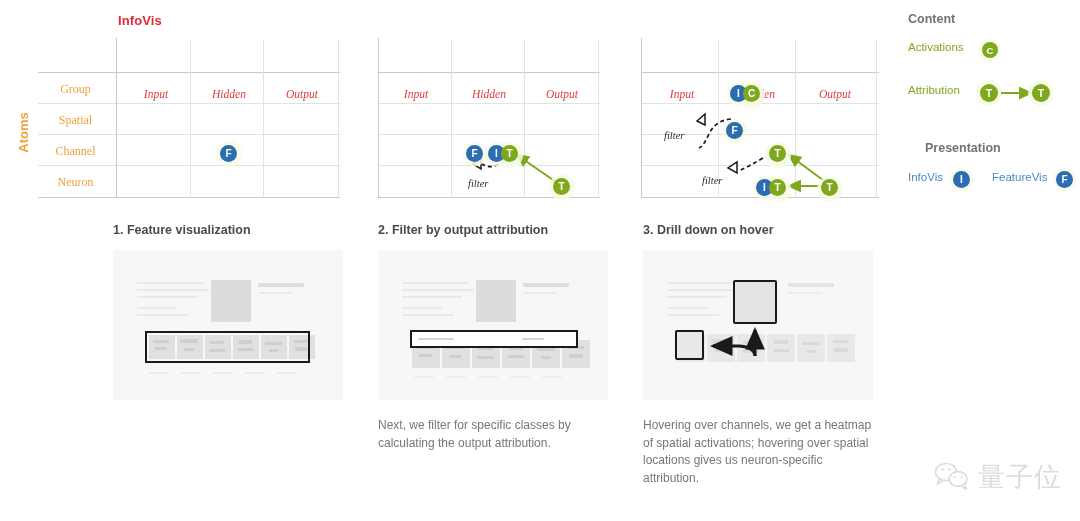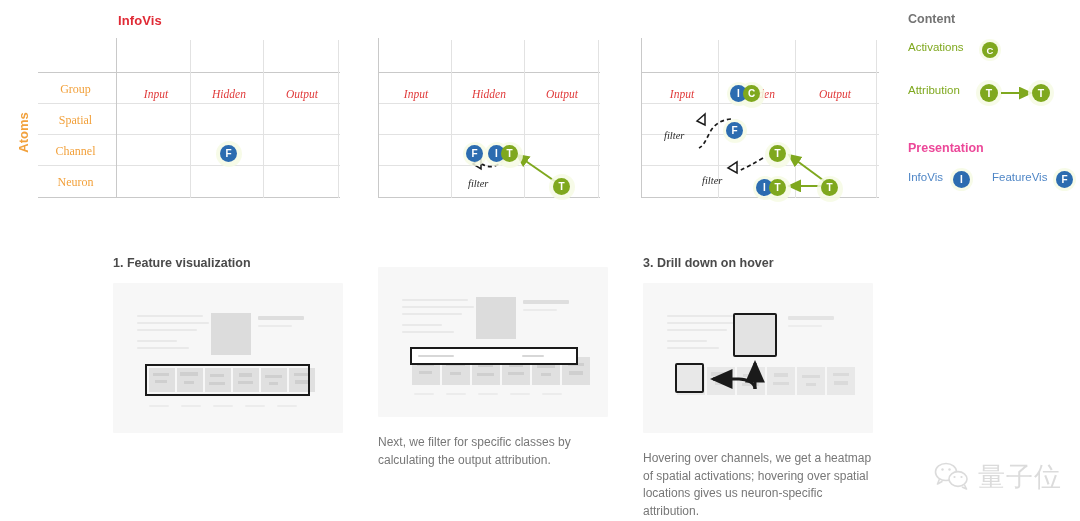--- a/index.html
+++ b/index.html
@@ -58,31 +58,31 @@
     position:absolute;font-size:10.5px;font-style:italic;color:#2c2c2c;
     font-family:"Liberation Serif",serif;white-space:nowrap;
   }
 
   
   .legend-head{
     position:absolute;font-size:12.5px;font-weight:bold;
     font-family:"Liberation Sans",sans-serif;
   }
   .legend-head.content{color:#737373;}
-  .legend-head.presentation{color:#ec4899;}
+  .legend-head.presentation{color:#737373;margin-left:17px;}
   .legend-item{
     position:absolute;font-size:11.5px;
     font-family:"Liberation Sans",sans-serif;white-space:nowrap;
   }
   .legend-item.green{color:#7fa81e;}
   .legend-item.blue{color:#4f86c6;}
 
   
   #panels{position:absolute;left:0;top:222px;width:1080px;height:299px;}
-  .panel{position:absolute;top:0;width:230px;margin-top:33px;}
+  .panel{position:absolute;top:0;width:230px;}
   .panel-title{
     font-size:12.5px;font-weight:bold;color:#4a4a4a;
     font-family:"Liberation Sans",sans-serif;margin:0;
     line-height:16px;
   }
   .panel-figure{
     position:relative;width:230px;height:150px;margin-top:12px;
     background:#f7f7f7;overflow:hidden;border-radius:1px;
   }
   .panel-caption{
@@ -323,20 +323,21 @@
       <div class="hl-box" style="left:32px;top:81px;width:165px;height:32px;"></div>
       <div class="mock-line" style="left:36px;top:122px;width:20px;background:#ececec;"></div>
       <div class="mock-line" style="left:68px;top:122px;width:20px;background:#ececec;"></div>
       <div class="mock-line" style="left:100px;top:122px;width:20px;background:#ececec;"></div>
       <div class="mock-line" style="left:132px;top:122px;width:20px;background:#ececec;"></div>
       <div class="mock-line" style="left:164px;top:122px;width:20px;background:#ececec;"></div>
     </div>
   </div>
 
   <div class="panel" style="left:378px;">
+    <div class="panel-title">2. Filter by output attribution</div>
     <div class="panel-figure">
       <div class="mock-lines">
         <div class="mock-line" style="left:24px;top:32px;width:66px;"></div>
         <div class="mock-line" style="left:24px;top:39px;width:72px;"></div>
         <div class="mock-line" style="left:24px;top:46px;width:60px;"></div>
         <div class="mock-line" style="left:24px;top:57px;width:40px;"></div>
         <div class="mock-line" style="left:24px;top:64px;width:52px;"></div>
       </div>
       <div class="mock-img" style="left:98px;top:30px;width:40px;height:42px;"></div>
       <div class="mock-line" style="left:145px;top:33px;width:46px;height:4px;background:#dedede;"></div>

